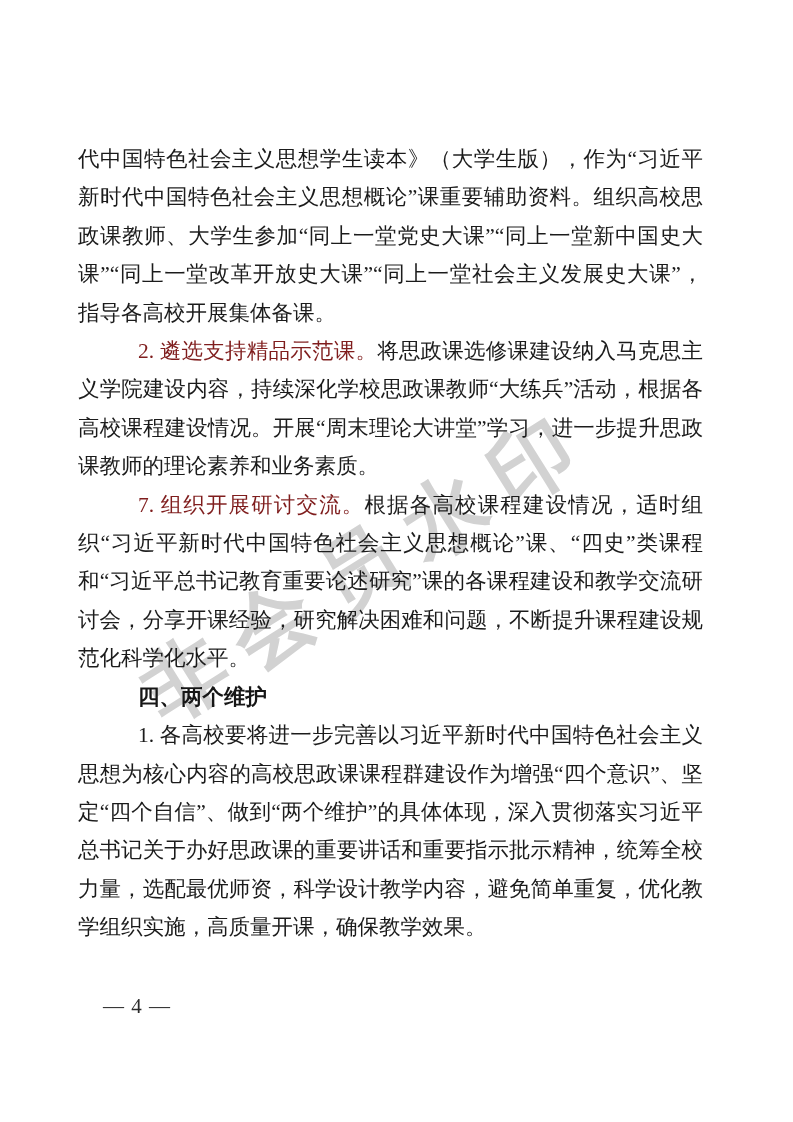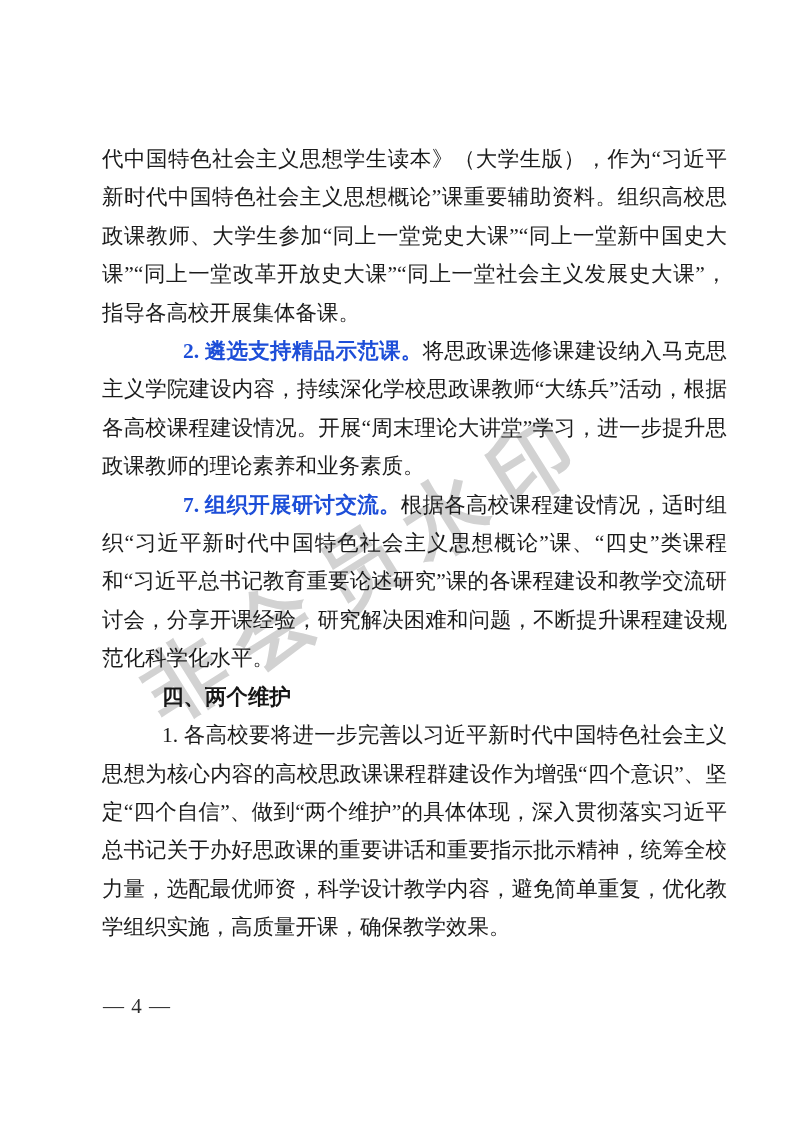--- a/index.html
+++ b/index.html
@@ -22,30 +22,30 @@
     font-weight: 700;
     font-family: "Liberation Sans", "DejaVu Sans", sans-serif;
     color: #d2d2d2;
     white-space: nowrap;
     transform: rotate(-32deg);
     transform-origin: 255px 43px;
     user-select: none;
   }
   .content {
     position: absolute;
-    left: 102px; top: 140px; width: 625px;
+    left: 78px; top: 140px; width: 625px;
     font-size: 21.5px;
     line-height: 38.4px;
     color: #1b1b1b;
     text-align: justify;
   }
   .content p { margin: 0; }
   .para { text-indent: 60px; }
   .cont { text-indent: 0; }
-  .lead { font-weight: 700; color: #1d4ed8; margin-left: 21px; }
+  .lead { font-weight: 400; color: #7f1d1d; }
   .heading {
     font-family: "Liberation Sans", "DejaVu Sans", sans-serif;
     font-weight: 700;
     color: #161616;
     text-indent: 60px;
   }
   .page-number {
     position: absolute;
     left: 103px; top: 994px;
     font-size: 21px;

